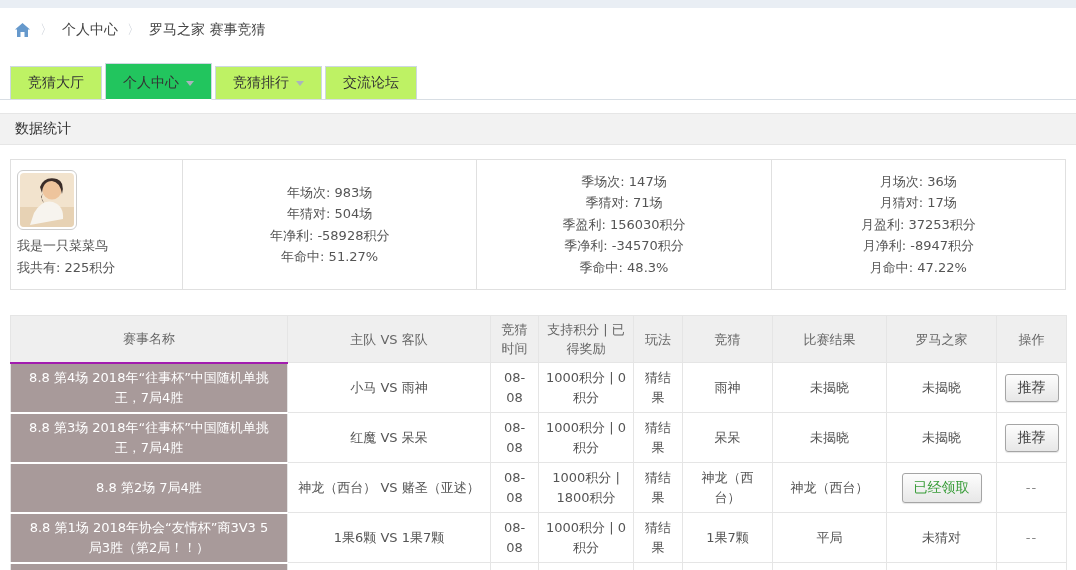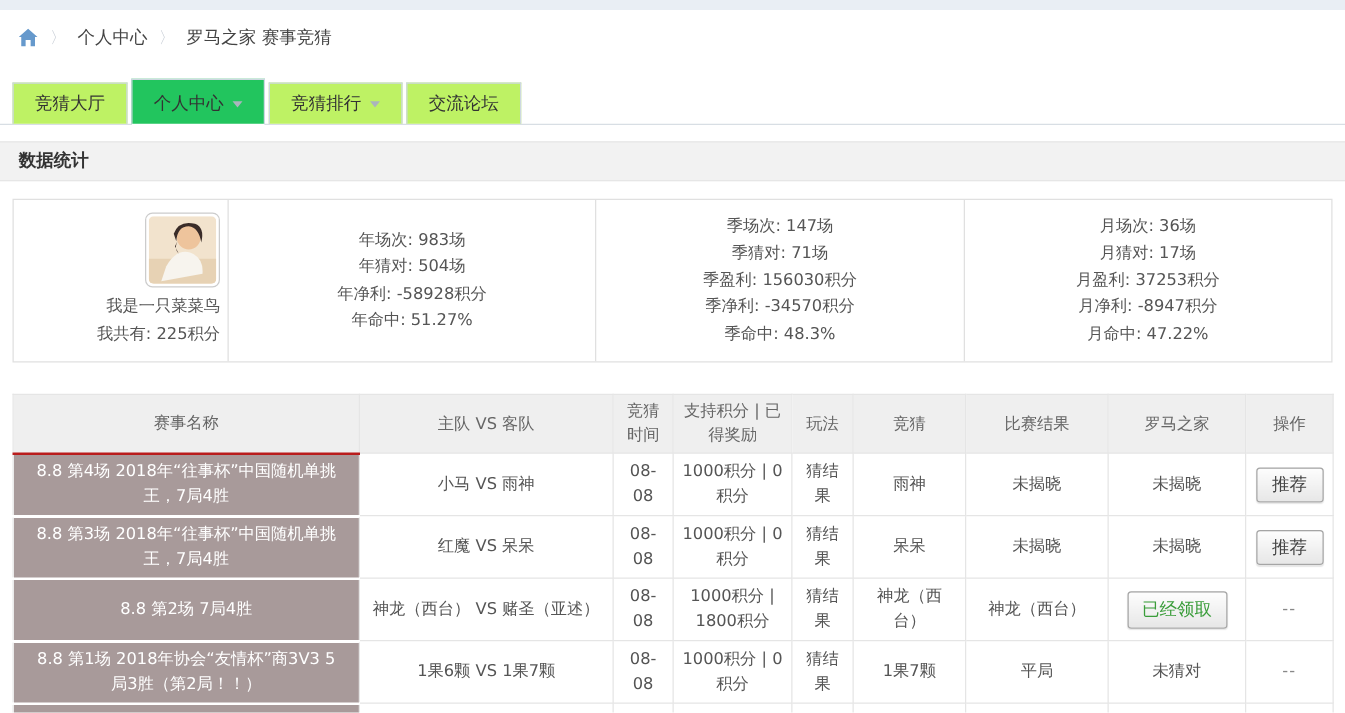--- a/index.html
+++ b/index.html
@@ -19,38 +19,38 @@
 
   
   .tabs { display:flex; align-items:flex-end; margin-top:24px; padding-left:10px; border-bottom:1px solid #d8dee4; }
   .tab { display:flex; align-items:center; gap:7px; background:#bef264; border:1px solid #cdd8e1; border-bottom:none;
          padding:7px 17px; font-size:14px; color:#333; margin-right:3px; cursor:pointer; white-space:nowrap; }
   .tab.active { background:#22c55e; padding-top:10px; margin-bottom:-1px; border-bottom:1px solid #fff; }
   .caret { width:0; height:0; border-left:4px solid transparent; border-right:4px solid transparent; border-top:5px solid #aab4bd; }
 
   
   .section-header { margin-top:13px; background:#f2f2f2; border-top:1px solid #e6e6e6; border-bottom:1px solid #e6e6e6;
-                    padding:6px 15px; font-size:14px; font-weight:bold; color:#333; }
+                    padding:6px 15px; font-size:14px; font-weight:normal; color:#333; }
 
   
   .stats-panel { display:flex; margin:14px 10px 0 10px; border:1px solid #e0e0e0; }
-  .user-cell { width:172px; border-right:1px solid #e0e0e0; display:flex; flex-direction:column; align-items:flex-end;
+  .user-cell { width:172px; border-right:1px solid #e0e0e0; display:flex; flex-direction:column; align-items:flex-start;
                justify-content:center; padding:10px 6px; text-align:center; color:#555; line-height:22px; }
   .avatar { width:60px; height:60px; border:1px solid #ccc; border-radius:6px; padding:2px; background:#fff; margin-bottom:5px; }
   .avatar svg { display:block; border-radius:4px; }
   .stat-col { flex:1; border-right:1px solid #e0e0e0; display:flex; flex-direction:column; justify-content:center;
               align-items:center; padding:10px 0; color:#555; line-height:21.5px; }
   .stat-col:last-child { border-right:none; }
 
   
   table.bet-table { margin:25px 10px 0 10px; border-collapse:collapse; table-layout:fixed; width:1056px; font-size:13px; }
   .bet-table th, .bet-table td { border:1px solid #e5e5e5; text-align:center; padding:4px 6px; color:#555; overflow:hidden; }
   .bet-table thead th { background:#efefef; color:#666; font-weight:normal; height:45px; line-height:19px; }
   .bet-table tbody td { height:50px; line-height:20px; }
-  td.event-cell { background:#a89a9a; color:#fff; border-top:2px solid #b91c1c; border-bottom:2px solid #fff; padding:4px 14px; }
+  td.event-cell { background:#a89a9a; color:#fff; border-top:2px solid #a21caf; border-bottom:2px solid #fff; padding:4px 14px; }
   .result-red { color:#e84040; }
   .result-blue { color:#4444d0; }
   .txt-muted { color:#aaa; }
   .txt-gray { color:#999; }
   .dash { color:#888; letter-spacing:1px; }
   .btn { display:inline-block; padding:4px 12px; border:1px solid #a5a5a5; border-radius:3px;
          background:linear-gradient(#fdfdfd,#e7e7e7); color:#444; font-size:14px; cursor:pointer;
          box-shadow:0 1px 1px rgba(0,0,0,0.1); font-family:inherit; }
   .btn-green { color:#3a9d3a; padding:5px 11px; }
 </style>

